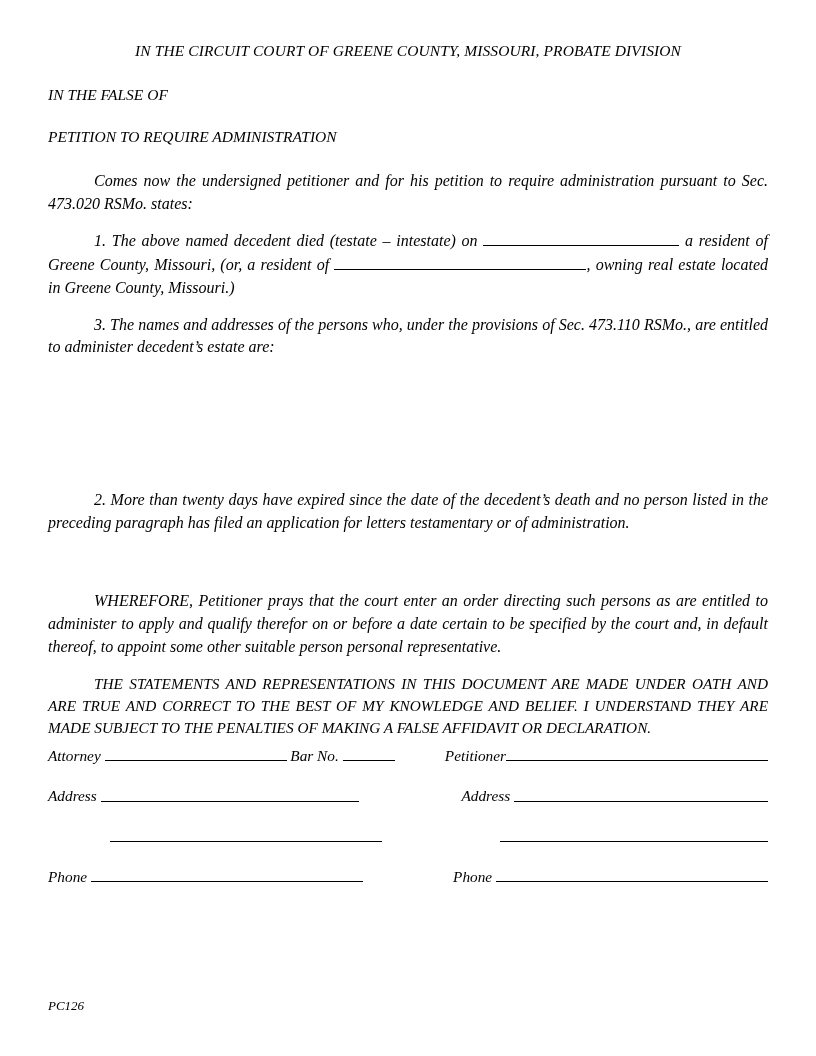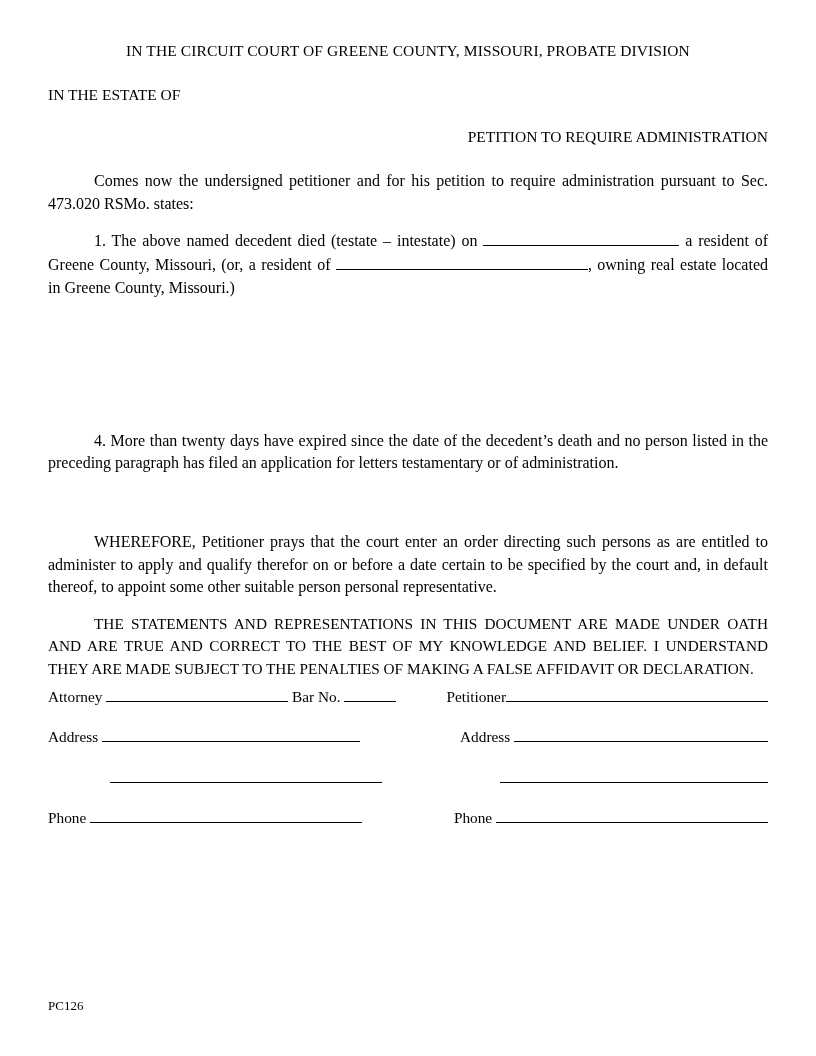--- a/index.html
+++ b/index.html
@@ -13,20 +13,21 @@
     font-family: "Liberation Serif", serif;
     color: #000000;
     position: relative;
   }
   .page {
     position: relative;
     width: 816px;
     height: 1056px;
     box-sizing: border-box;
     padding: 30px 48px 0 48px;
+    font-style: italic;
   }
   .court-title {
     text-align: center;
     font-size: 15.5px;
     letter-spacing: 0.1px;
     margin-top: 12px;
     margin-bottom: 26px;
   }
   .estate-of {
     font-size: 15.5px;
@@ -37,21 +38,21 @@
     margin-bottom: 22px;
     white-space: nowrap;
   }
   .blank {
     display: inline-block;
     border-bottom: 1px solid #000;
     vertical-align: baseline;
     height: 1em;
   }
   .doc-title {
-    text-align: right;
+    text-align: left;
     font-size: 15.5px;
     margin-bottom: 24px;
   }
   p.body {
     font-size: 16px;
     line-height: 1.42;
     margin: 8px 0 14px 0;
     text-align: justify;
   }
   p.indent {
@@ -93,40 +94,41 @@
     font-size: 13px;
   }
 </style>
 </head>
 <body>
 
 <div class="page">
 
   <div class="court-title">IN THE CIRCUIT COURT OF GREENE COUNTY, MISSOURI, PROBATE DIVISION</div>
 
-  <div class="estate-of">IN THE ESTATE OF</div>
+  <div class="estate-of">IN THE FALSE OF</div>
 
 
   <div class="doc-title">PETITION TO REQUIRE ADMINISTRATION</div>
 
   <p class="body indent">Comes now the undersigned petitioner and for his petition to require administration pursuant to Sec. 473.020 RSMo. states:</p>
 
   <p class="body">
     <span style="display:inline-block;width:46px;"></span><span>1. The above named decedent died (testate – intestate) on</span>
     <span class="blank" style="width:196px;"></span>
     <span>a resident of Greene County, Missouri, (or, a resident of</span>
     <span class="blank" style="width:252px;"></span><span>, owning real estate located in Greene County, Missouri.)</span>
   </p>
 
 
 
+  <p class="body indent">3.  The names and addresses of the persons who, under the provisions of Sec. 473.110 RSMo., are entitled to administer decedent’s estate are:</p>
 
   <div class="spacer-block"></div>
 
-  <p class="body indent">4. More than twenty days have expired since the date of the decedent’s death and no person listed in the preceding paragraph has filed an application for letters testamentary or of administration.</p>
+  <p class="body indent">2. More than twenty days have expired since the date of the decedent’s death and no person listed in the preceding paragraph has filed an application for letters testamentary or of administration.</p>
 
 
   <div class="spacer-small"></div>
 
   <p class="body indent">WHEREFORE, Petitioner prays that the court enter an order directing such persons as are entitled to administer to apply and qualify therefor on or before a date certain to be specified by the court and, in default thereof, to appoint some other suitable person personal representative.</p>
 
   <p class="allcaps">THE STATEMENTS AND REPRESENTATIONS IN THIS DOCUMENT ARE MADE UNDER OATH AND ARE TRUE AND CORRECT TO THE BEST OF MY KNOWLEDGE AND BELIEF.  I UNDERSTAND THEY ARE MADE SUBJECT TO THE PENALTIES OF MAKING A FALSE AFFIDAVIT OR DECLARATION.</p>
 
   <table class="sig-table">
     <tbody>

